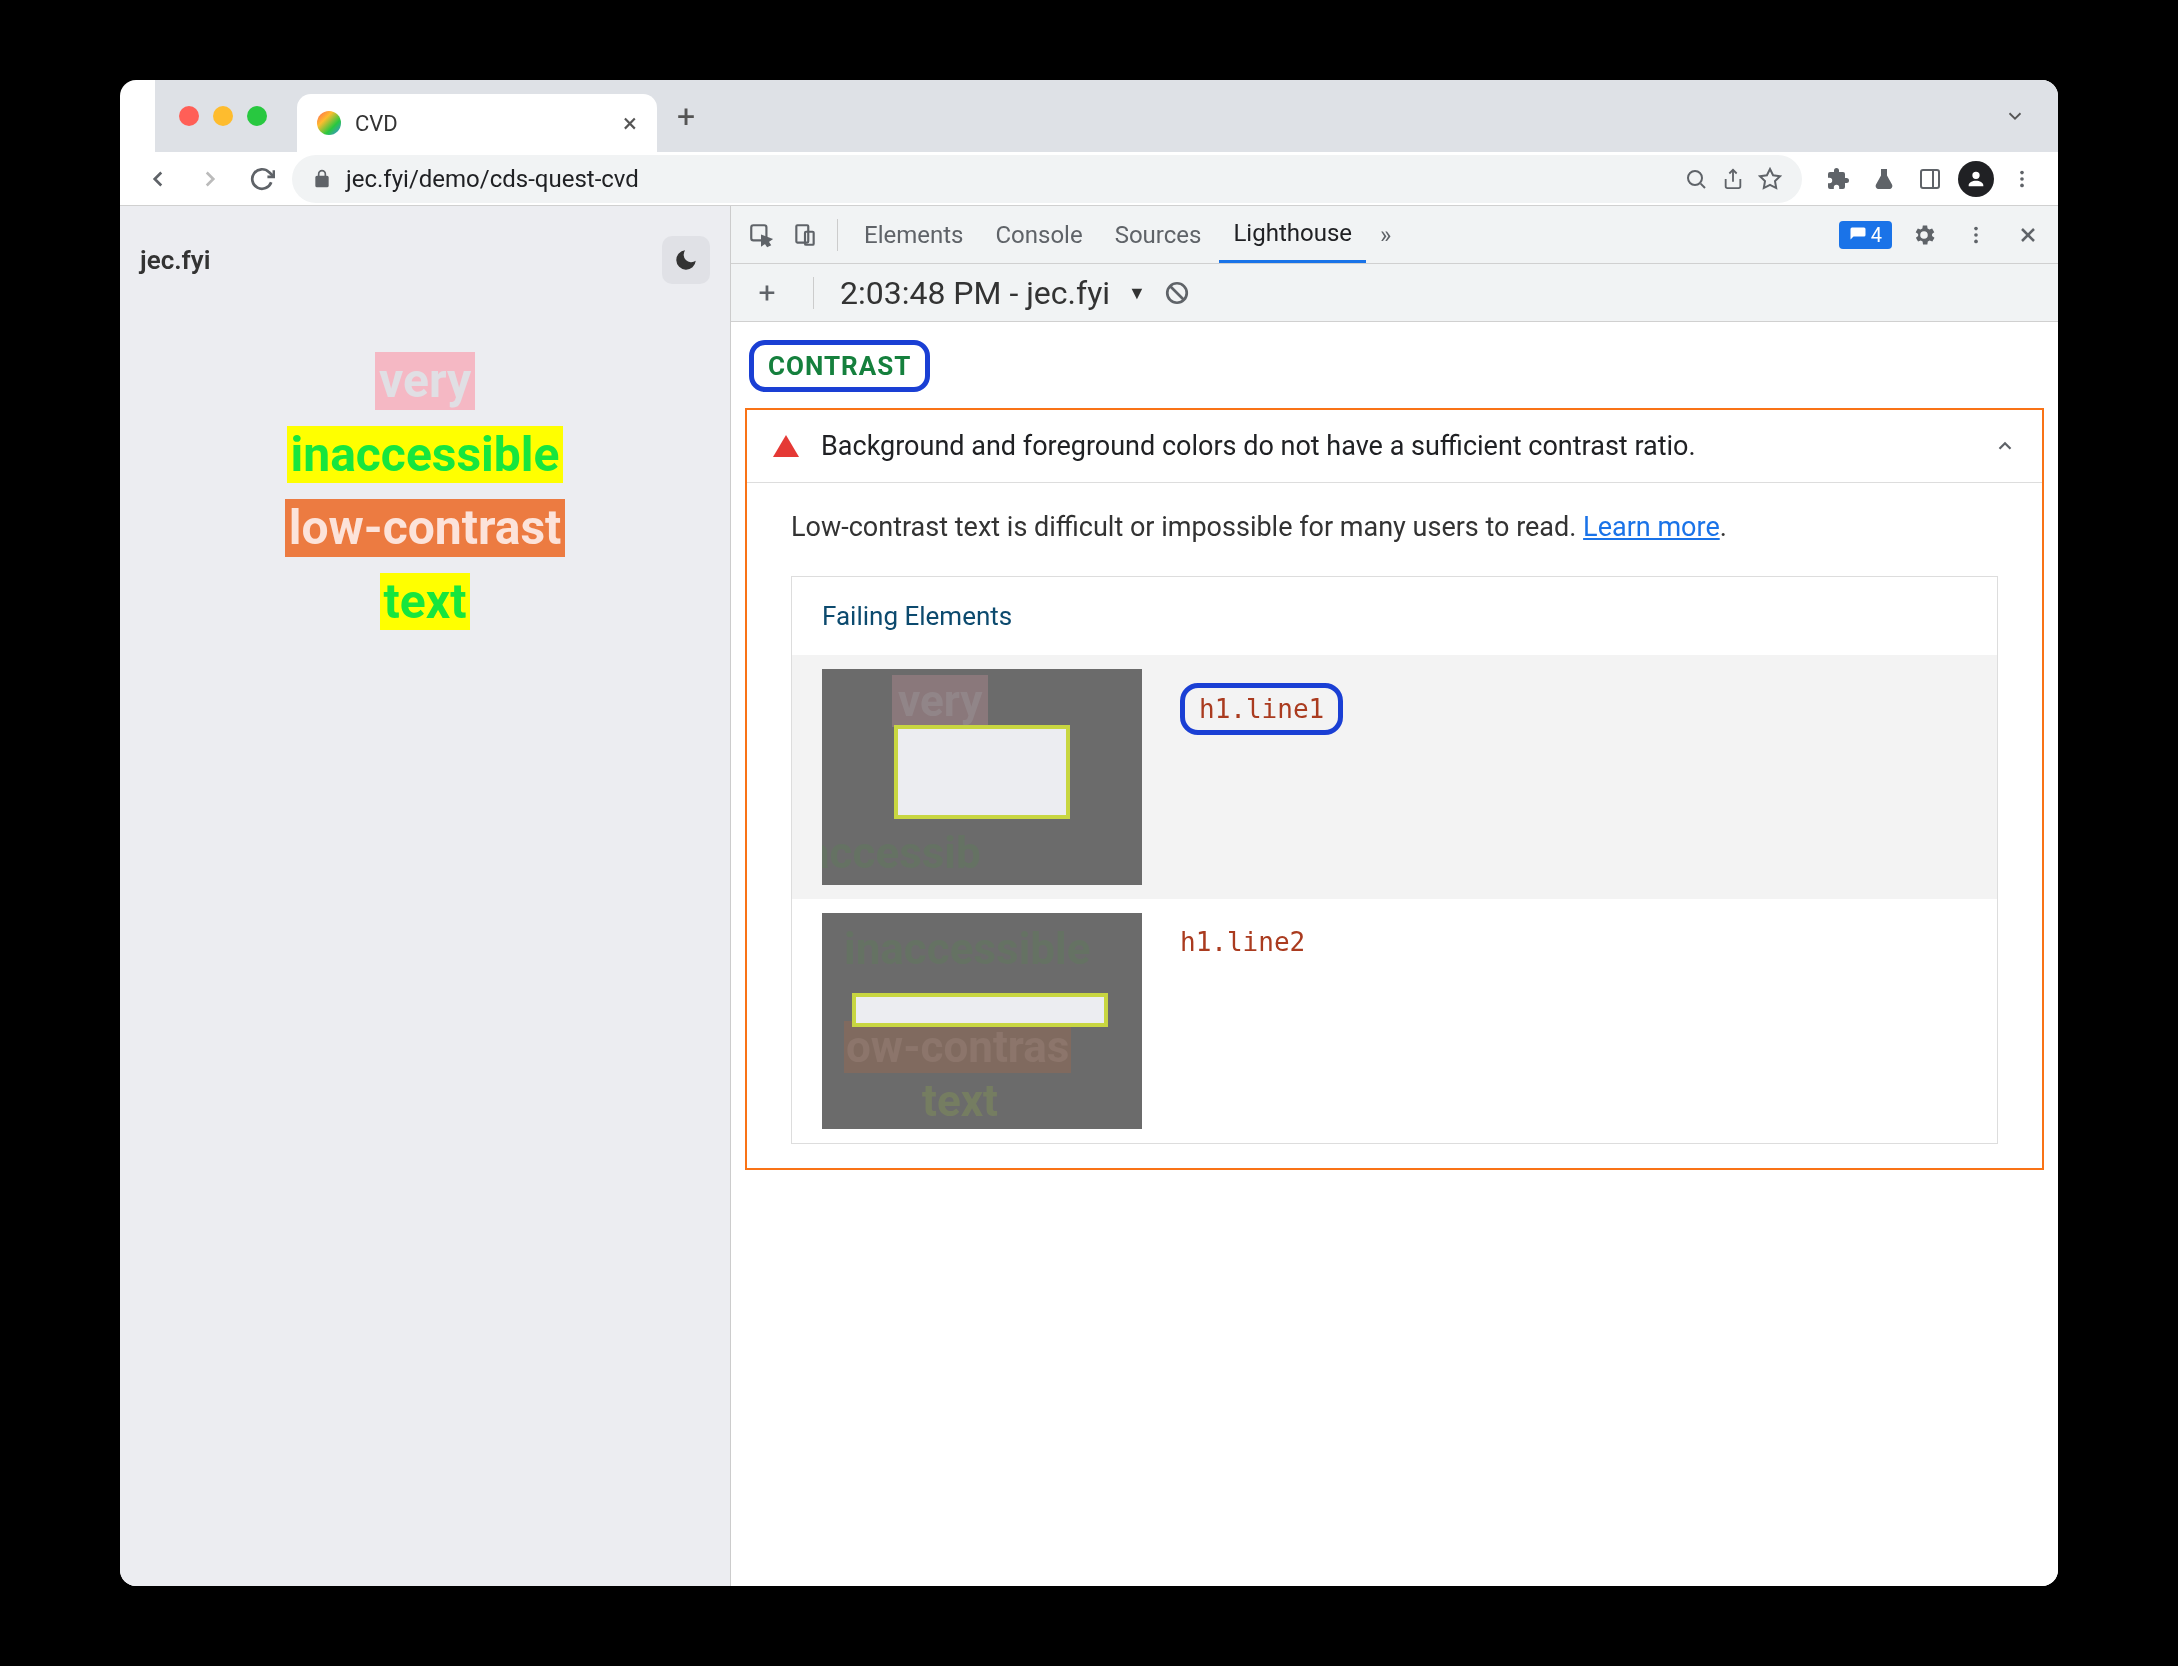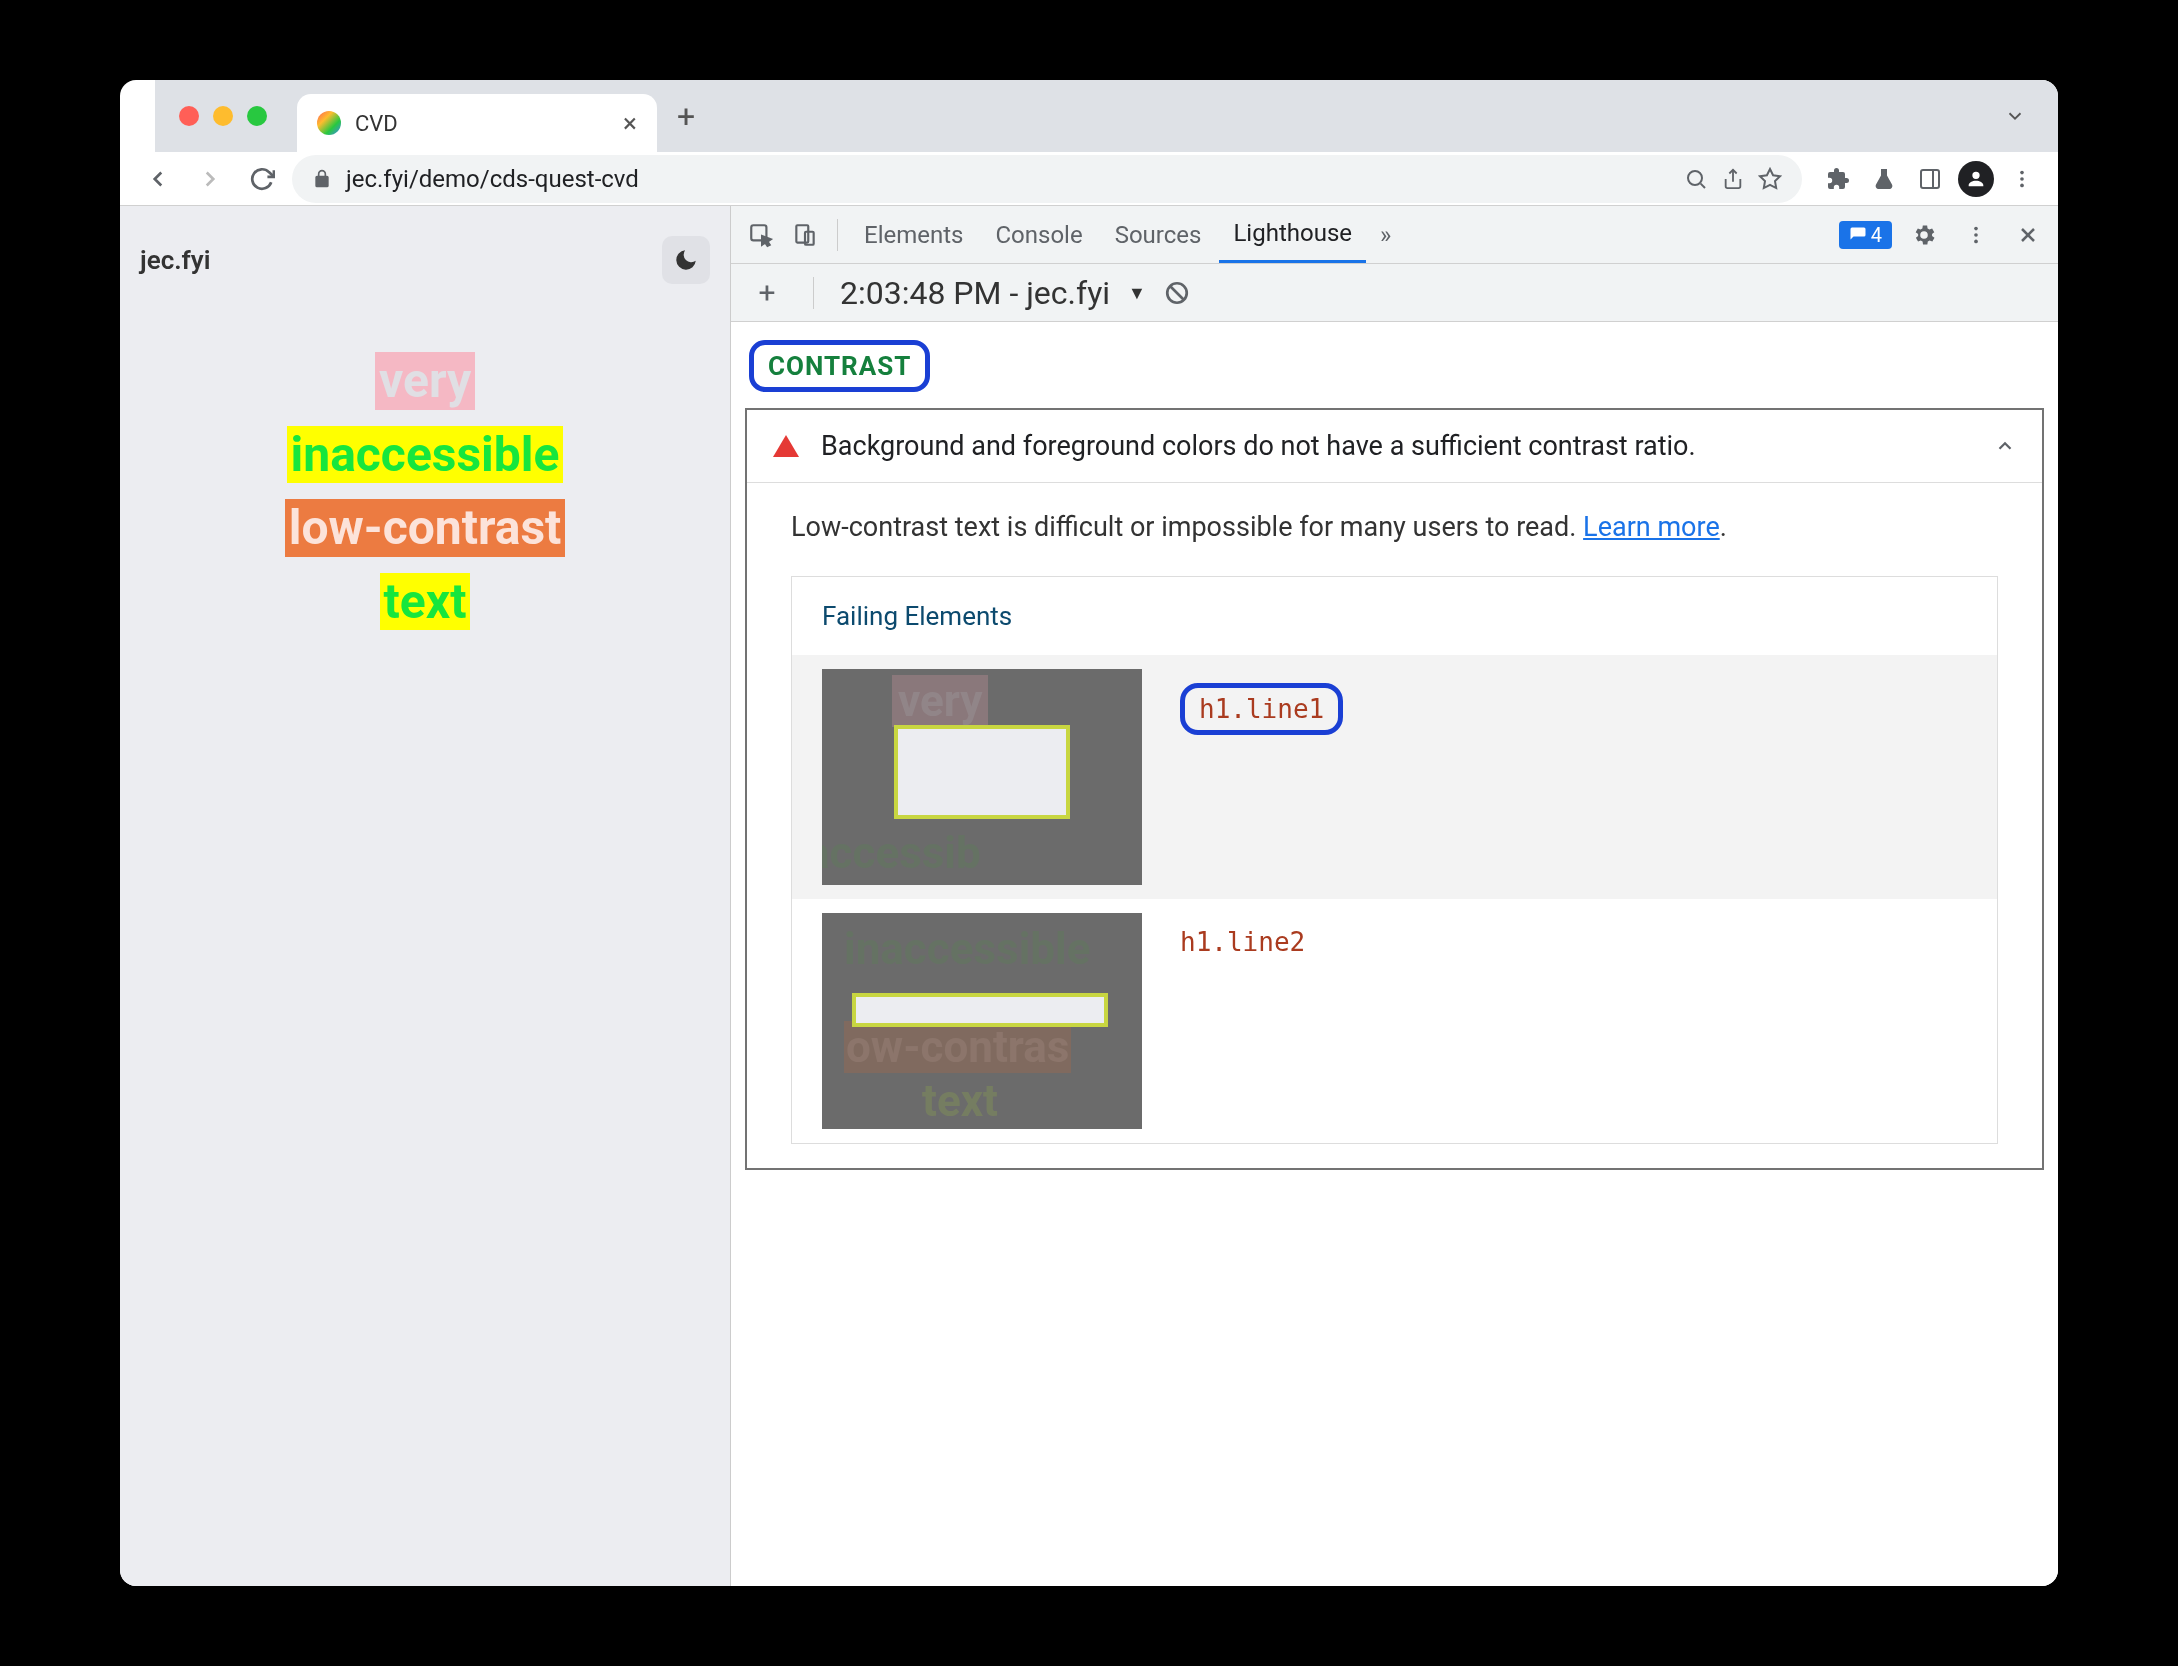--- a/index.html
+++ b/index.html
@@ -65,21 +65,21 @@
 
 .lh-header { height: 68px; display: flex; align-items: center; padding: 0 20px; gap: 18px; border-bottom: 1px solid #d0d0d0; }
 .lh-logo { width: 32px; height: 32px; display: flex; align-items: center; justify-content: center; }
 .lh-url { font-size: 26px; color: #202124; flex: 1; }
 .lh-menu { font-size: 28px; color: #5f6368; cursor: pointer; }
 
 .lh-body { flex: 1; overflow: auto; padding: 10px 14px; }
 .contrast-chip { display: inline-block; border: 5px solid #1a3fd4; border-radius: 16px; padding: 6px 14px; margin: 8px 4px 16px 4px; }
 .contrast-chip span { font-size: 26px; font-weight: 700; color: #15803d; letter-spacing: 1px; }
 
-.audit-card { border: 2px solid #737373; background: #fff; }
+.audit-card { border: 2px solid #f97316; background: #fff; }
 .audit-head { display: flex; align-items: center; padding: 20px 26px; gap: 22px; cursor: pointer; }
 .tri-warn { width: 0; height: 0; border-left: 13px solid transparent; border-right: 13px solid transparent; border-bottom: 22px solid #e53935; }
 .audit-title { font-size: 27px; color: #202124; flex: 1; }
 .audit-chevron { font-size: 24px; color: #5f6368; }
 
 .audit-body { padding: 24px 44px; border-top: 1px solid #ddd; }
 .audit-desc { font-size: 27px; color: #333; line-height: 1.5; }
 .audit-desc a { color: #1a73e8; text-decoration: underline; }
 
 .failing-section { margin-top: 28px; border: 1px solid #ddd; }

